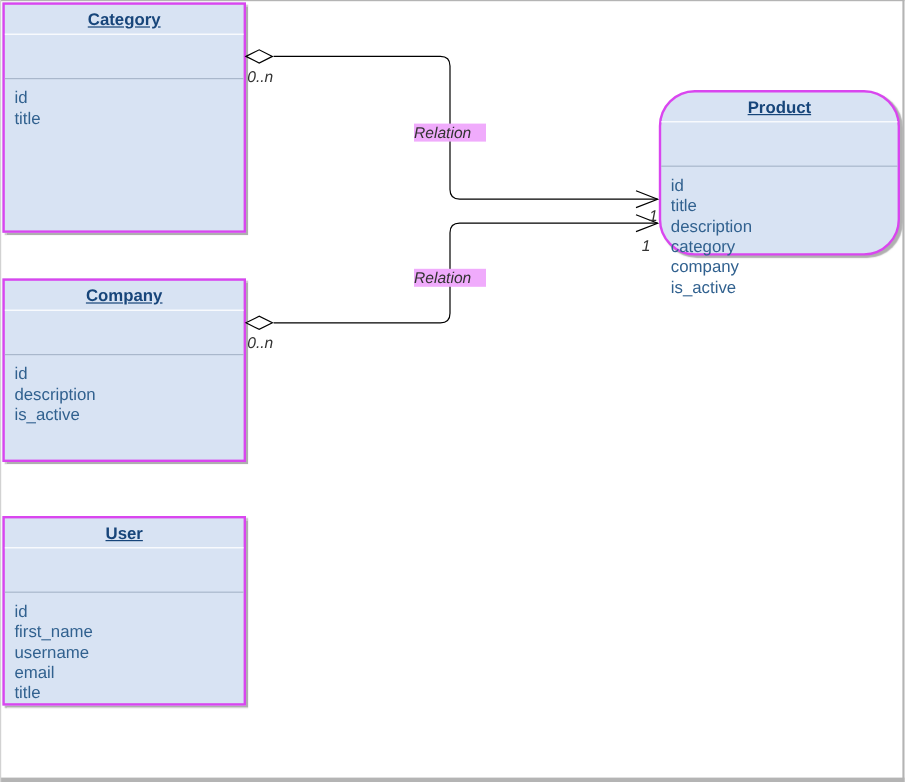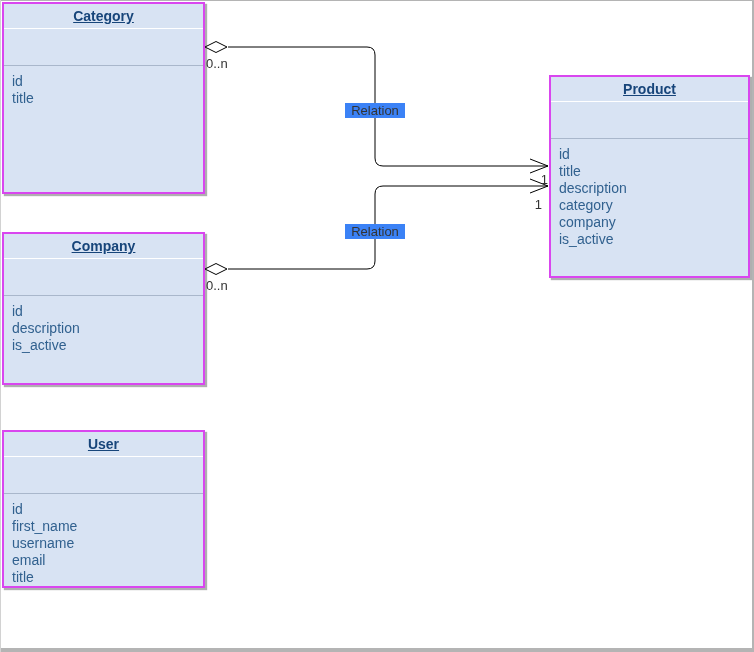--- a/index.html
+++ b/index.html
@@ -25,21 +25,21 @@
   .entity {
     position: absolute;
     box-sizing: border-box;
     background: #d8e3f3;
     border: 2px solid #d946ef;
     box-shadow: 2px 2px 1px rgba(110,110,110,0.55);
   }
   #entity-category { left: 2px;   top: 2px;   width: 203px; height: 192px; }
   #entity-company  { left: 2px;   top: 232px; width: 203px; height: 153px; }
   #entity-user     { left: 2px;   top: 430px; width: 203px; height: 158px; }
-  #entity-product  { left: 549px; top: 75px;  width: 201px; height: 203px; }
+  #entity-product  { left: 549px; top: 75px;  width: 201px; height: 138px; border-radius: 30px; }
 
   .entity-header {
     height: 24px;
     line-height: 24px;
     text-align: center;
     font-size: 14px;
     font-weight: bold;
     text-decoration: underline;
     color: #17457a;
     border-bottom: 1px solid #ffffff;
@@ -76,25 +76,26 @@
     stroke-width: 1;
   }
 
   
   .edge-label {
     position: absolute;
     font-size: 13px;
     color: #333333;
     line-height: 15px;
     white-space: nowrap;
+    font-style: italic;
   }
   .relation-label {
     width: 60px;
-    text-align: center;
-    background: #3b82f6;
+    text-align: left;
+    background: #f0abfc;
   }
   #relation-label-1 { left: 345px; top: 103px; }
   #relation-label-2 { left: 345px; top: 224px; }
   #card-src-1 { left: 206px; top: 56px; }
   #card-src-2 { left: 206px; top: 278px; }
   .card-one { width: 12px; text-align: right; }
   #card-tgt-1 { left: 536px; top: 172px; }
   #card-tgt-2 { left: 530px; top: 197px; }
 </style>
 </head>

